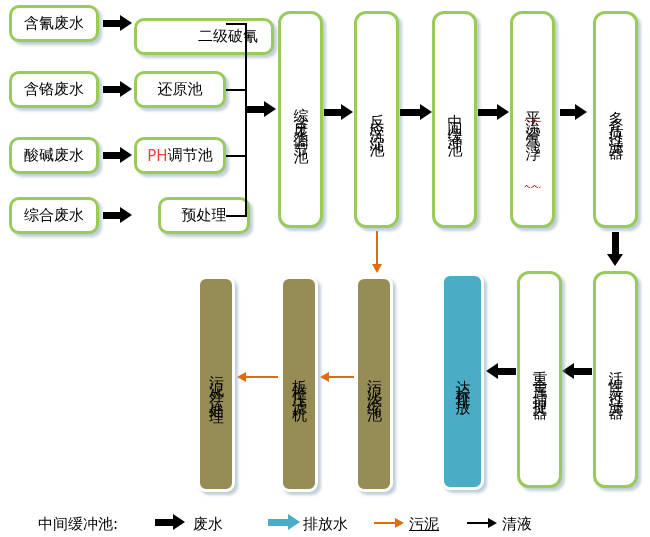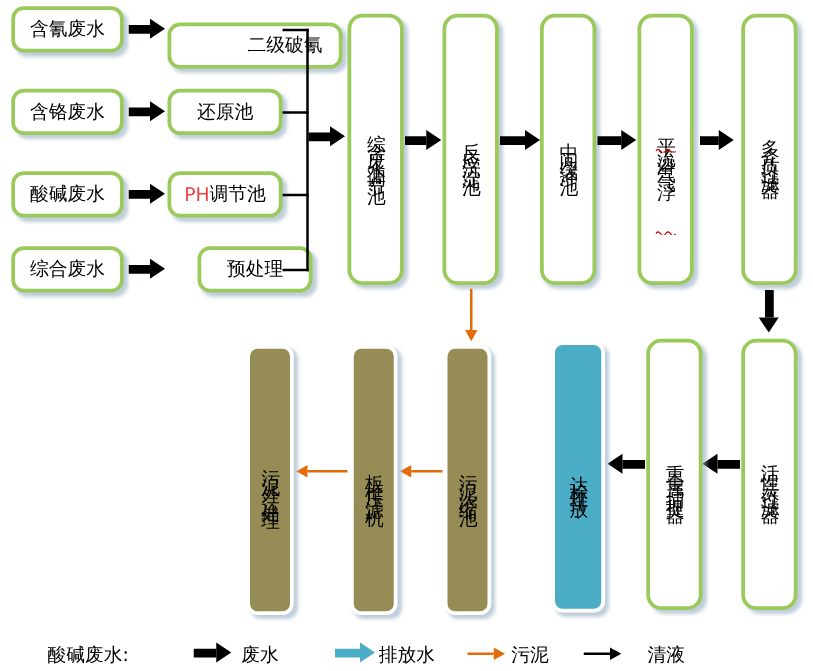--- a/index.html
+++ b/index.html
@@ -158,23 +158,23 @@
     </div>
   <div class="thin orange left" style="left:329px;top:376px;width:25px;"></div>
   <div class="kbox" style="left:280px;top:276px;">
       <span class="vtext">板框压滤机</span>
     </div>
   <div class="thin orange left" style="left:246px;top:376px;width:32px;"></div>
   <div class="kbox" style="left:197px;top:276px;">
       <span class="vtext">污泥外运处理</span>
     </div>
 
-  <div class="lg" style="left:38px;top:515px;">酸碱废水:</div>
+  <div class="lg" style="left:38px;top:515px;">中间缓冲池:</div>
   <div class="bar" style="left:155px;top:519px;width:18px;"></div>
   <div class="lg" style="left:193px;top:515px;">废水</div>
   <div class="bar teal" style="left:268px;top:519px;width:20px;"></div>
   <div class="lg" style="left:303px;top:515px;">排放水</div>
   <div class="thin orange right" style="left:374px;top:522px;width:21px;"></div>
-  <div class="lg" style="left:409px;top:515px;">污泥</div>
+  <div class="lg" style="left:409px;top:515px;text-decoration:underline;">污泥</div>
   <div class="thin right" style="left:467px;top:522px;width:21px;"></div>
-  <div class="lg" style="left:502px;top:515px;margin-left:16px;">清液</div>
+  <div class="lg" style="left:502px;top:515px;">清液</div>
 
 </div>
 
 </body></html>

